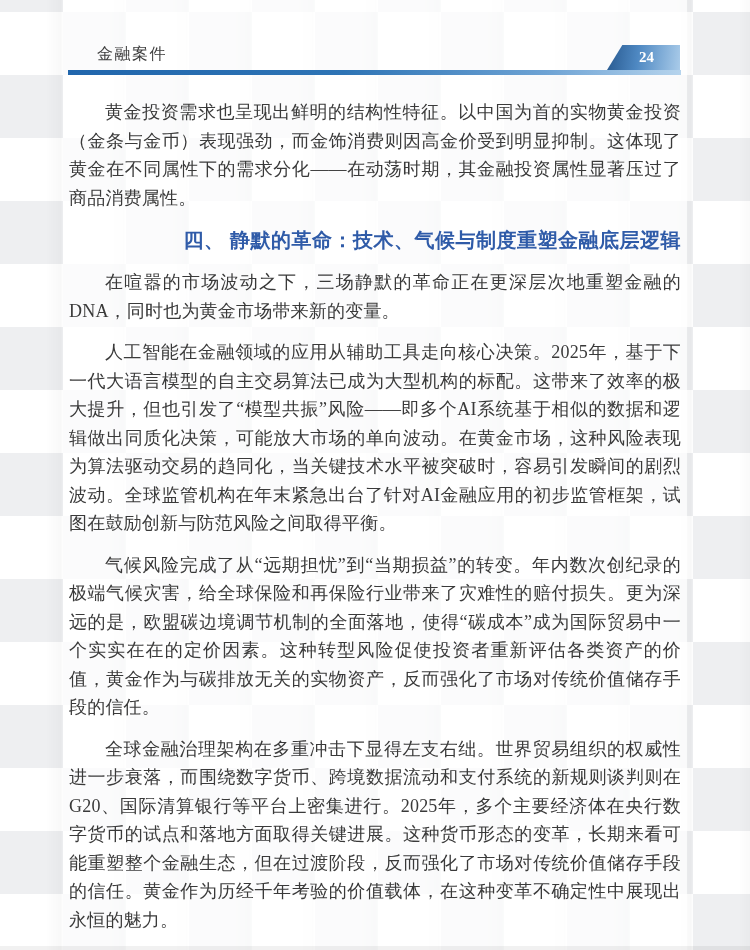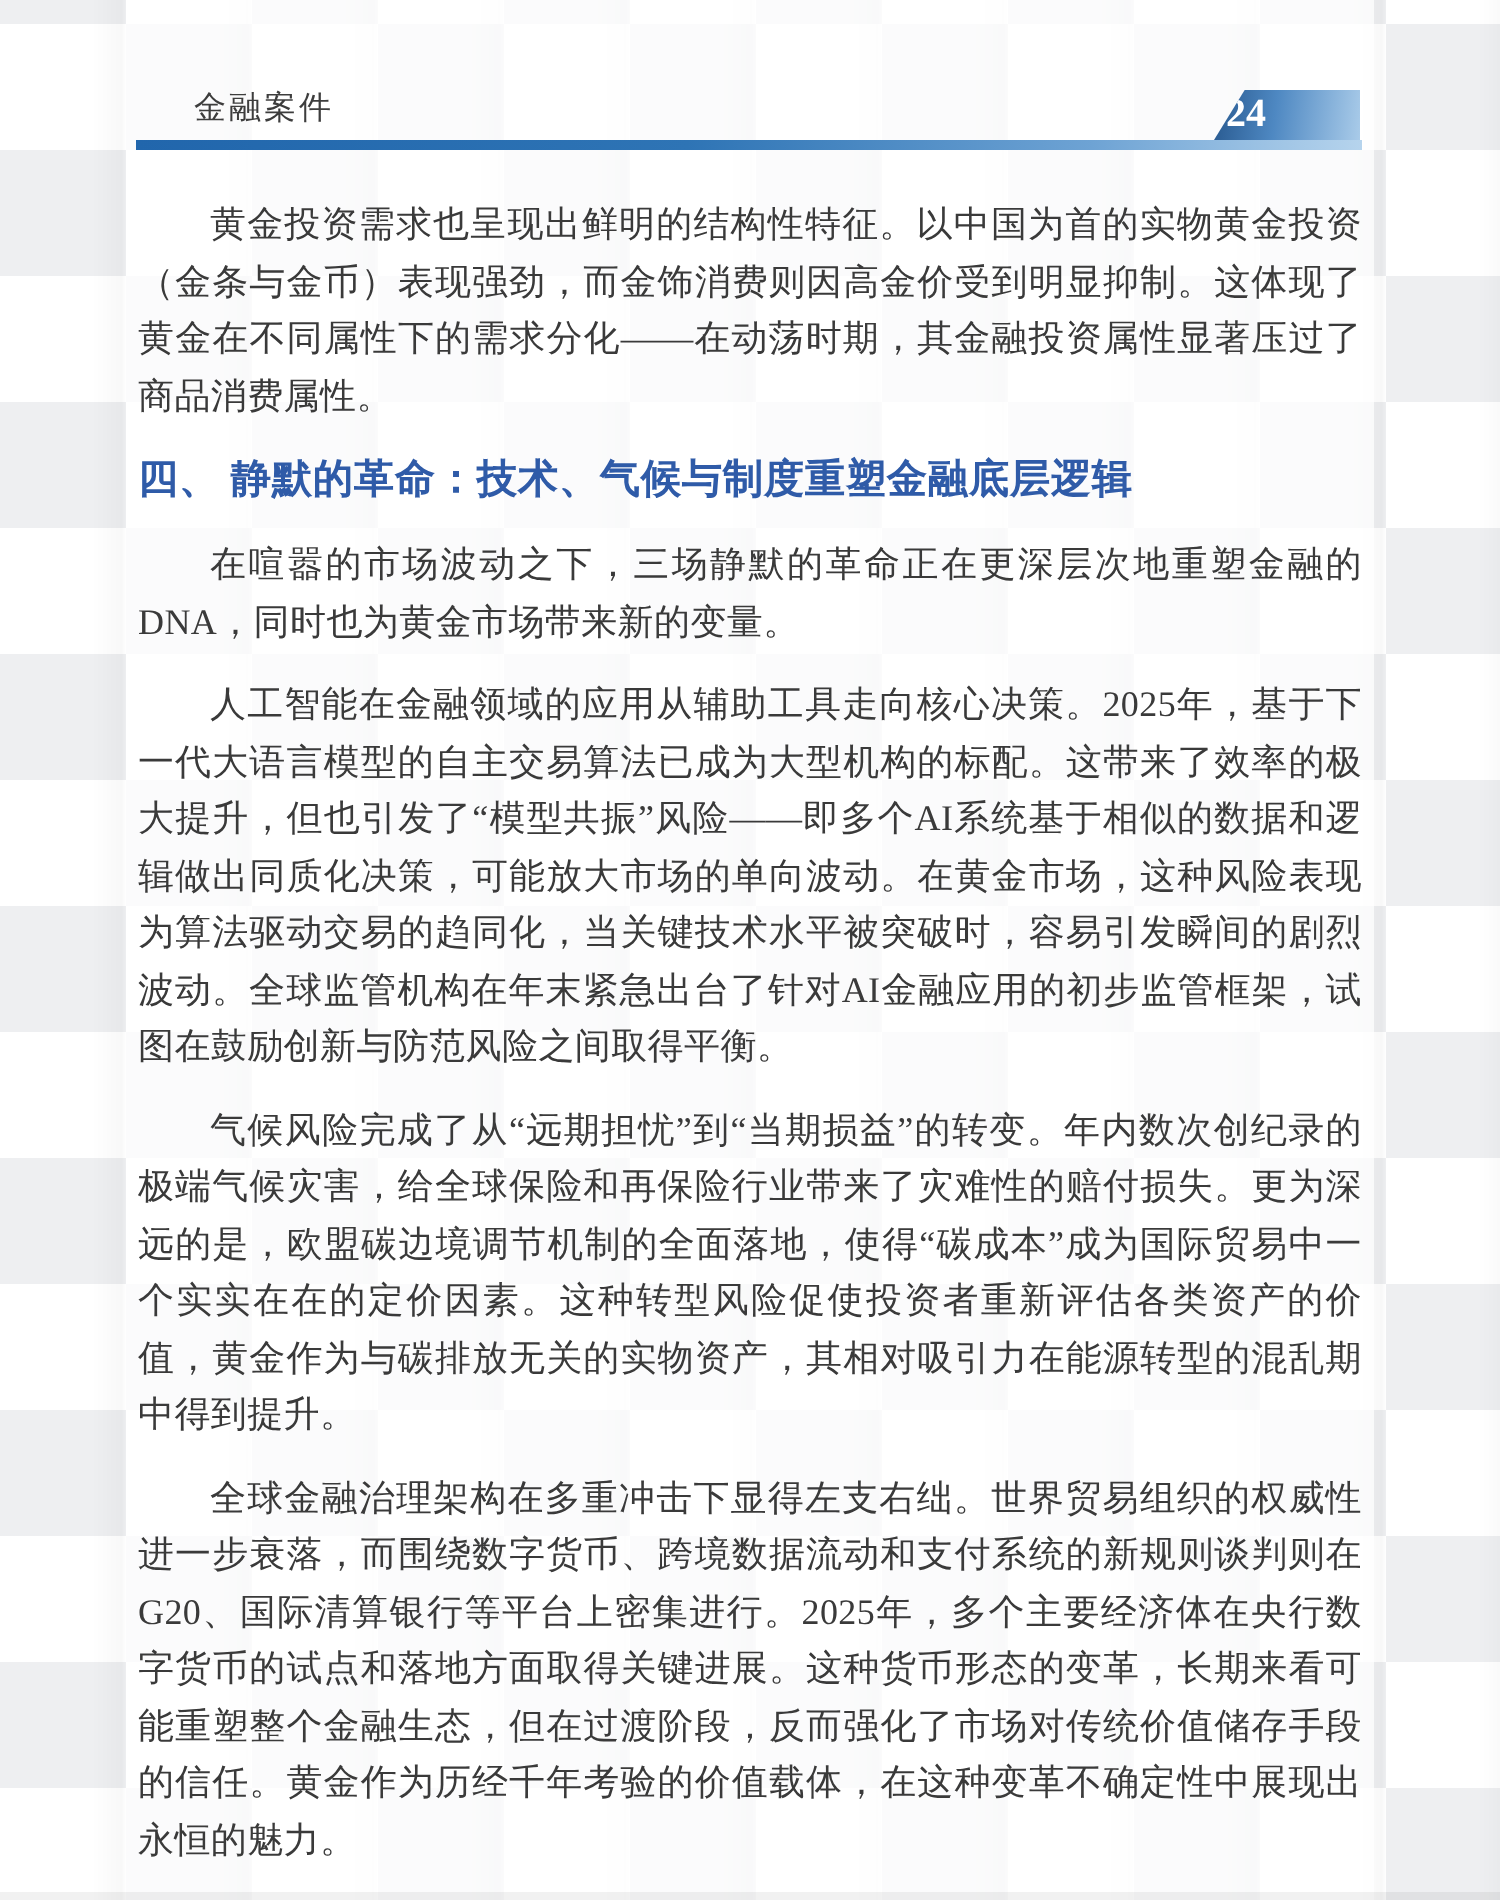--- a/index.html
+++ b/index.html
@@ -51,23 +51,23 @@
   .page-badge {
     position: absolute;
     right: 7px;
     top: 45px;
     width: 73px;
     height: 25px;
     clip-path: polygon(21% 0, 100% 0, 100% 100%, 0 100%);
     background: linear-gradient(97deg, #28598f 0%, #4e88c2 42%, #a9cbe9 100%);
     color: #ffffff;
     font-weight: bold;
-    font-size: 20px;
+    font-size: 15px;
     line-height: 25px;
-    text-align: left;
+    text-align: center;
     padding-left: 6px;
     box-sizing: border-box;
   }
   .divider {
     position: absolute;
     left: 5px;
     right: 6px;
     bottom: 0;
     height: 5px;
     background: linear-gradient(90deg, #2166ac 0%, #2e74b5 45%, #6ea3d4 78%, #b6d4ed 100%);
@@ -84,20 +84,21 @@
     text-indent: 2em;
     letter-spacing: 0.2px;
   }
   .content h2 {
     margin: 9px 0 13px 0;
     font-size: 20px;
     line-height: 30px;
     font-weight: bold;
     color: #2f5ba8;
     letter-spacing: 0.5px;
+    text-align: right;
   }
 </style>
 </head>
 <body>
 
 <div class="sheet">
 
   <div class="hdr">
     <span class="hdr-title">金融案件</span>
     <div class="page-badge">24</div>
@@ -106,20 +107,20 @@
 
   <div class="content">
     <p>黄金投资需求也呈现出鲜明的结构性特征。以中国为首的实物黄金投资（金条与金币）表现强劲，而金饰消费则因高金价受到明显抑制。这体现了黄金在不同属性下的需求分化——在动荡时期，其金融投资属性显著压过了商品消费属性。</p>
 
     <h2>四、 静默的革命：技术、气候与制度重塑金融底层逻辑</h2>
 
     <p>在喧嚣的市场波动之下，三场静默的革命正在更深层次地重塑金融的DNA，同时也为黄金市场带来新的变量。</p>
 
     <p>人工智能在金融领域的应用从辅助工具走向核心决策。2025年，基于下一代大语言模型的自主交易算法已成为大型机构的标配。这带来了效率的极大提升，但也引发了“模型共振”风险——即多个AI系统基于相似的数据和逻辑做出同质化决策，可能放大市场的单向波动。在黄金市场，这种风险表现为算法驱动交易的趋同化，当关键技术水平被突破时，容易引发瞬间的剧烈波动。全球监管机构在年末紧急出台了针对AI金融应用的初步监管框架，试图在鼓励创新与防范风险之间取得平衡。</p>
 
-    <p>气候风险完成了从“远期担忧”到“当期损益”的转变。年内数次创纪录的极端气候灾害，给全球保险和再保险行业带来了灾难性的赔付损失。更为深远的是，欧盟碳边境调节机制的全面落地，使得“碳成本”成为国际贸易中一个实实在在的定价因素。这种转型风险促使投资者重新评估各类资产的价值，黄金作为与碳排放无关的实物资产，其相对吸引力在能源转型的混乱期中得到提升。</p>
+    <p>气候风险完成了从“远期担忧”到“当期损益”的转变。年内数次创纪录的极端气候灾害，给全球保险和再保险行业带来了灾难性的赔付损失。更为深远的是，欧盟碳边境调节机制的全面落地，使得“碳成本”成为国际贸易中一个实实在在的定价因素。这种转型风险促使投资者重新评估各类资产的价值，黄金作为与碳排放无关的实物资产，反而强化了市场对传统价值储存手段的信任。</p>
 
     <p>全球金融治理架构在多重冲击下显得左支右绌。世界贸易组织的权威性进一步衰落，而围绕数字货币、跨境数据流动和支付系统的新规则谈判则在G20、国际清算银行等平台上密集进行。2025年，多个主要经济体在央行数字货币的试点和落地方面取得关键进展。这种货币形态的变革，长期来看可能重塑整个金融生态，但在过渡阶段，反而强化了市场对传统价值储存手段的信任。黄金作为历经千年考验的价值载体，在这种变革不确定性中展现出永恒的魅力。</p>
   </div>
 
 </div>
 
 <div class="bottom-shade"></div>
 
 </body></html>

